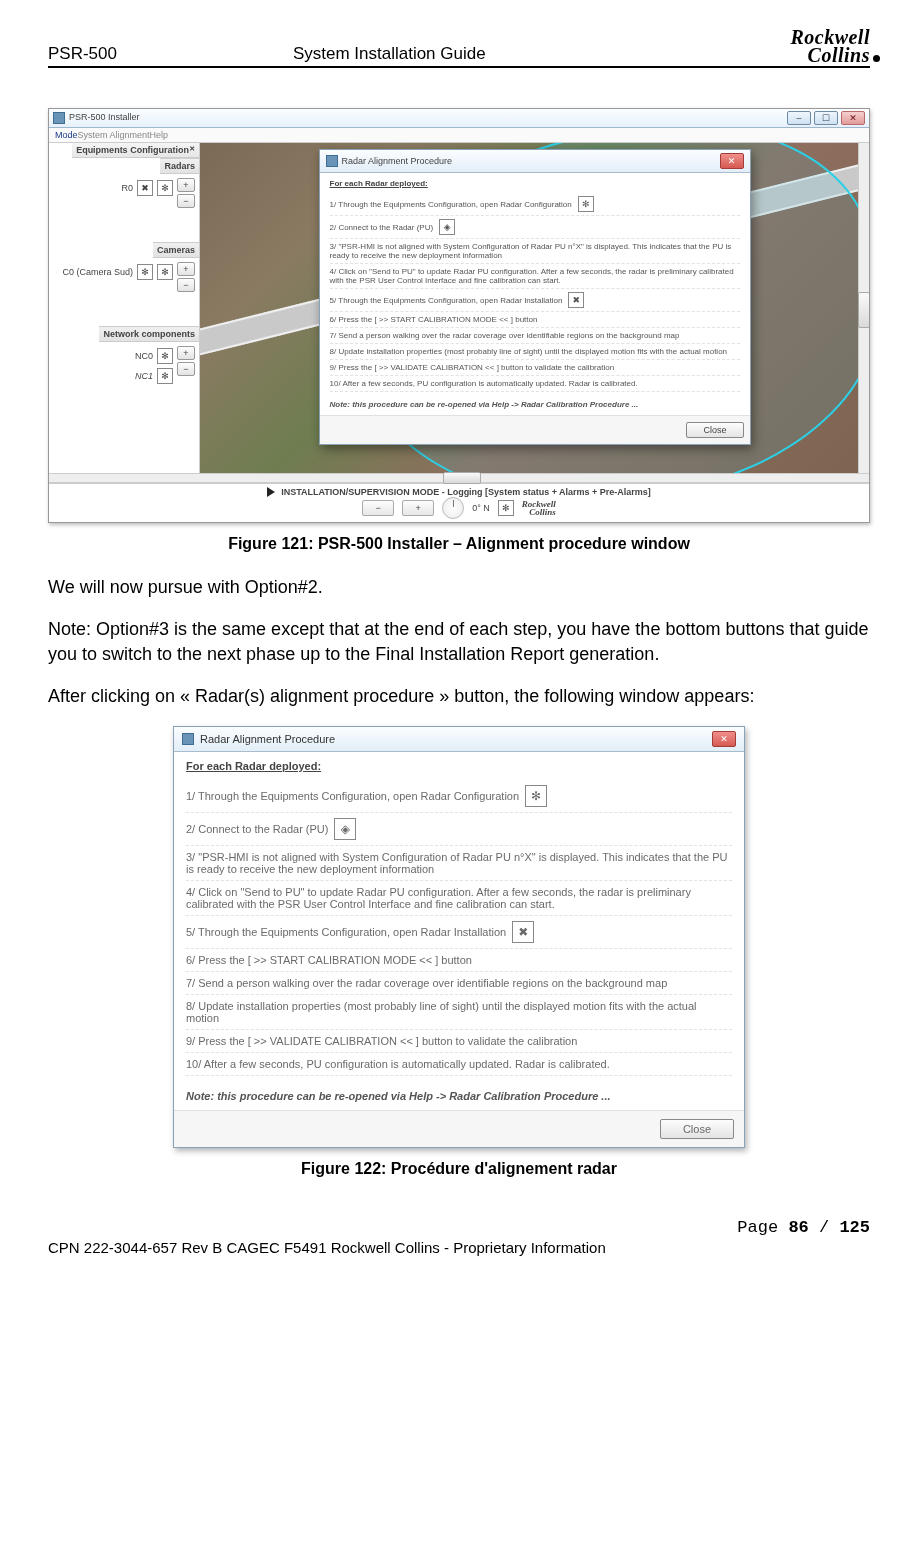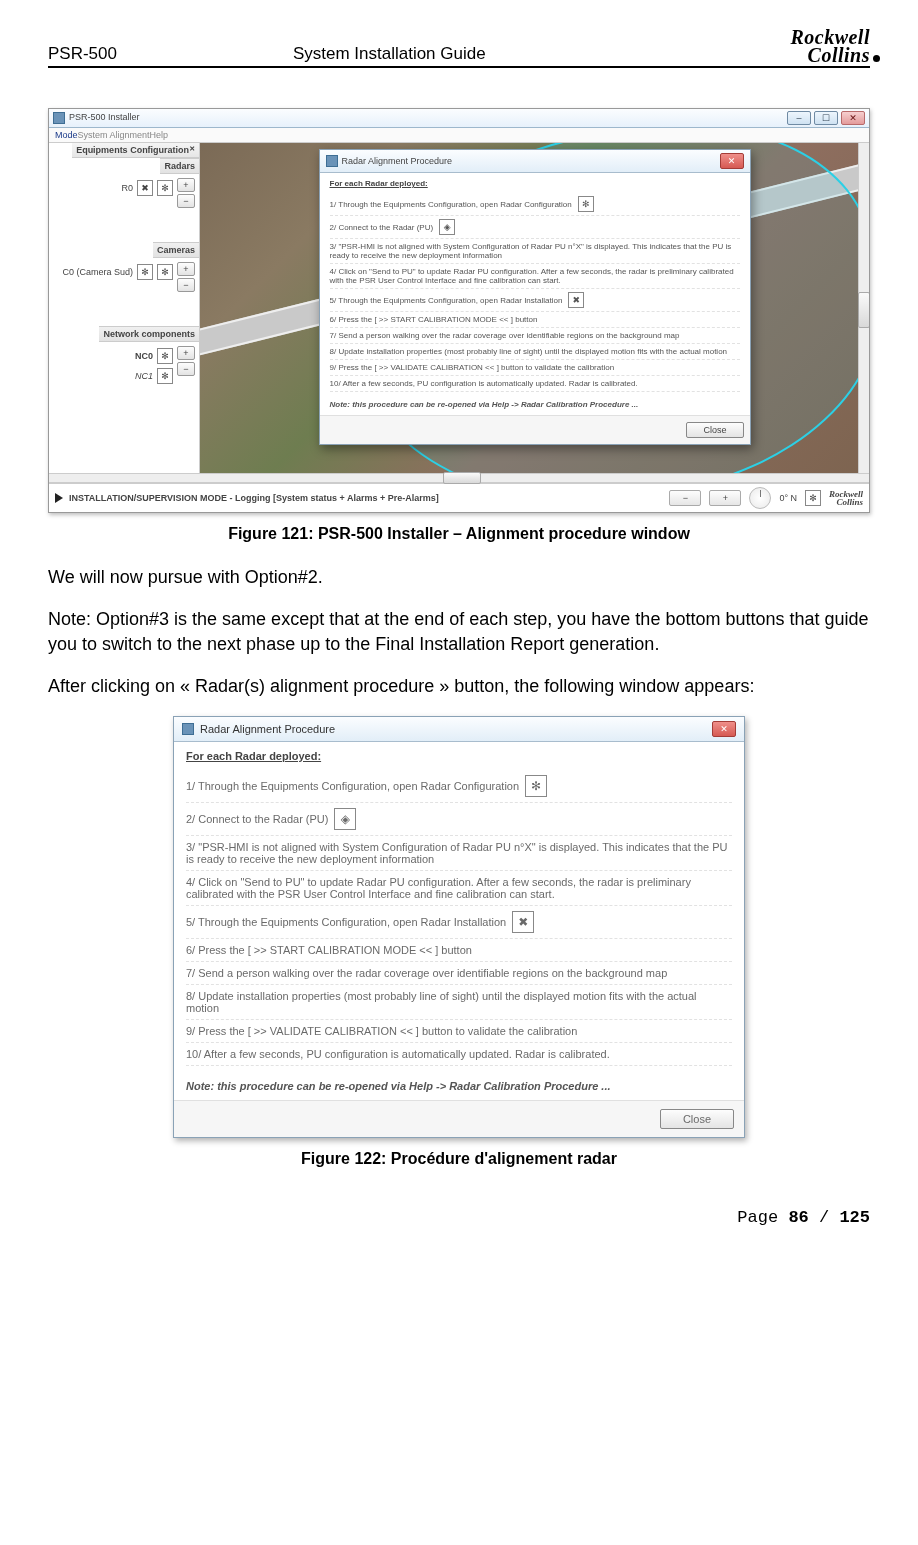--- a/index.html
+++ b/index.html
@@ -66,21 +66,21 @@
   .item-list { flex:1 1 auto; }
   .item-row { display:flex; align-items:center; gap:4px; padding:2px 0; }
   .mini-icon { width:14px; height:14px; border:1px solid #888; background:#fff; display:flex; align-items:center; justify-content:center; font-size:9px; }
   .plusminus { display:flex; flex-direction:column; gap:2px; }
   .pm-btn { width:16px; height:12px; border:1px solid #999; background:linear-gradient(#fdfdfd,#e3e3e3); border-radius:2px; display:flex; align-items:center; justify-content:center; font-size:9px; }
 
   .map-area { flex:1 1 auto; position:relative; background: linear-gradient(135deg,#7b6a56 0%, #8a7a62 20%, #6e7d50 40%, #8e6e5f 60%, #7d6450 100%); overflow:hidden; }
   .map-road { position:absolute; width:160%; height:22px; background:#c9c9c9; top:60px; left:-30px; transform:rotate(-14deg); border-top:2px solid #eee; border-bottom:2px solid #eee; }
   .map-zone { position:absolute; right:-10px; top:-10px; width:520px; height:360px; border:2px solid #2bd0e6; border-radius:55% 42% 48% 50%; background: rgba(70,190,210,0.15); transform:rotate(-8deg); }
 
-  .statusbar { background:#fff; border-top:1px solid #ccc; padding:3px 6px; display:flex; align-items:center; justify-content:space-between; }
+  .statusbar { background:#fff; border-top:1px solid #ccc; padding:3px 6px; display:flex; align-items:center; justify-content:space-between;flex-direction:column; }
   .statusbar .left { display:flex; align-items:center; gap:6px; }
   .vol-icon { width:0;height:0;border-top:5px solid transparent;border-bottom:5px solid transparent;border-left:8px solid #222; }
   .status-right { display:flex; align-items:center; gap:8px; }
   .sb-btn { width:30px; height:14px; border:1px solid #aaa; background:linear-gradient(#fdfdfd,#e6e6e6); border-radius:2px; display:flex;align-items:center;justify-content:center;}
   .dial { width:20px;height:20px;border:1px solid #bbb;border-radius:50%;background:radial-gradient(#fff,#e9e9e9); position:relative;}
   .dial::after{content:'';position:absolute;left:50%;top:2px;width:1px;height:7px;background:#777;}
   .tiny-logo { font-family: Georgia, serif; font-style: italic; font-weight:bold; font-size: 9px; line-height:0.9; text-align:right; }
   .slider-track-bottom { height:8px; border:1px solid #ccc; background:#eee; margin:0; position:relative; border-left:none; border-right:none;}
   .slider-thumb { position:absolute; left:48%; top:-2px; width:36px; height:10px; background:linear-gradient(#fafafa,#d9d9d9); border:1px solid #aaa; border-radius:2px;}
   .side-slider { position:absolute; right:0; top:0; bottom:0; width:10px; background:#eee; border-left:1px solid #ccc;}
@@ -202,21 +202,21 @@
             <span class="pm-btn">+</span>
             <span class="pm-btn">−</span>
           </div>
         </div>
         <div style="flex:0 0 30px;"></div>
 
         <div class="section-title">Network components</div>
         <div class="section-body">
           <div class="item-list">
             <div class="item-row">
-              <span style="flex:1;font-weight:bold;">NC0</span>
+              <span style="flex:1;">NC0</span>
               <span class="mini-icon">✻</span>
             </div>
             <div class="item-row">
               <span style="flex:1;font-style:italic;">NC1</span>
               <span class="mini-icon">✻</span>
             </div>
           </div>
           <div class="plusminus">
             <span class="pm-btn">+</span>
             <span class="pm-btn">−</span>
@@ -360,15 +360,16 @@
       <span class="m-btn">Close</span>
     </div>
   </div>
 
   <div class="figure-caption">Figure 122: Procédure d'alignement radar</div>
 
   <div class="footer">
     <div class="page-num">
       <span>Page </span><b>86</b><span> / </span><b>125</b>
     </div>
+    <div class="footer-line2">CPN 222-3044-657 Rev B CAGEC F5491 Rockwell Collins - Proprietary Information</div>
   </div>
 
 </div>
 
 </body></html>

